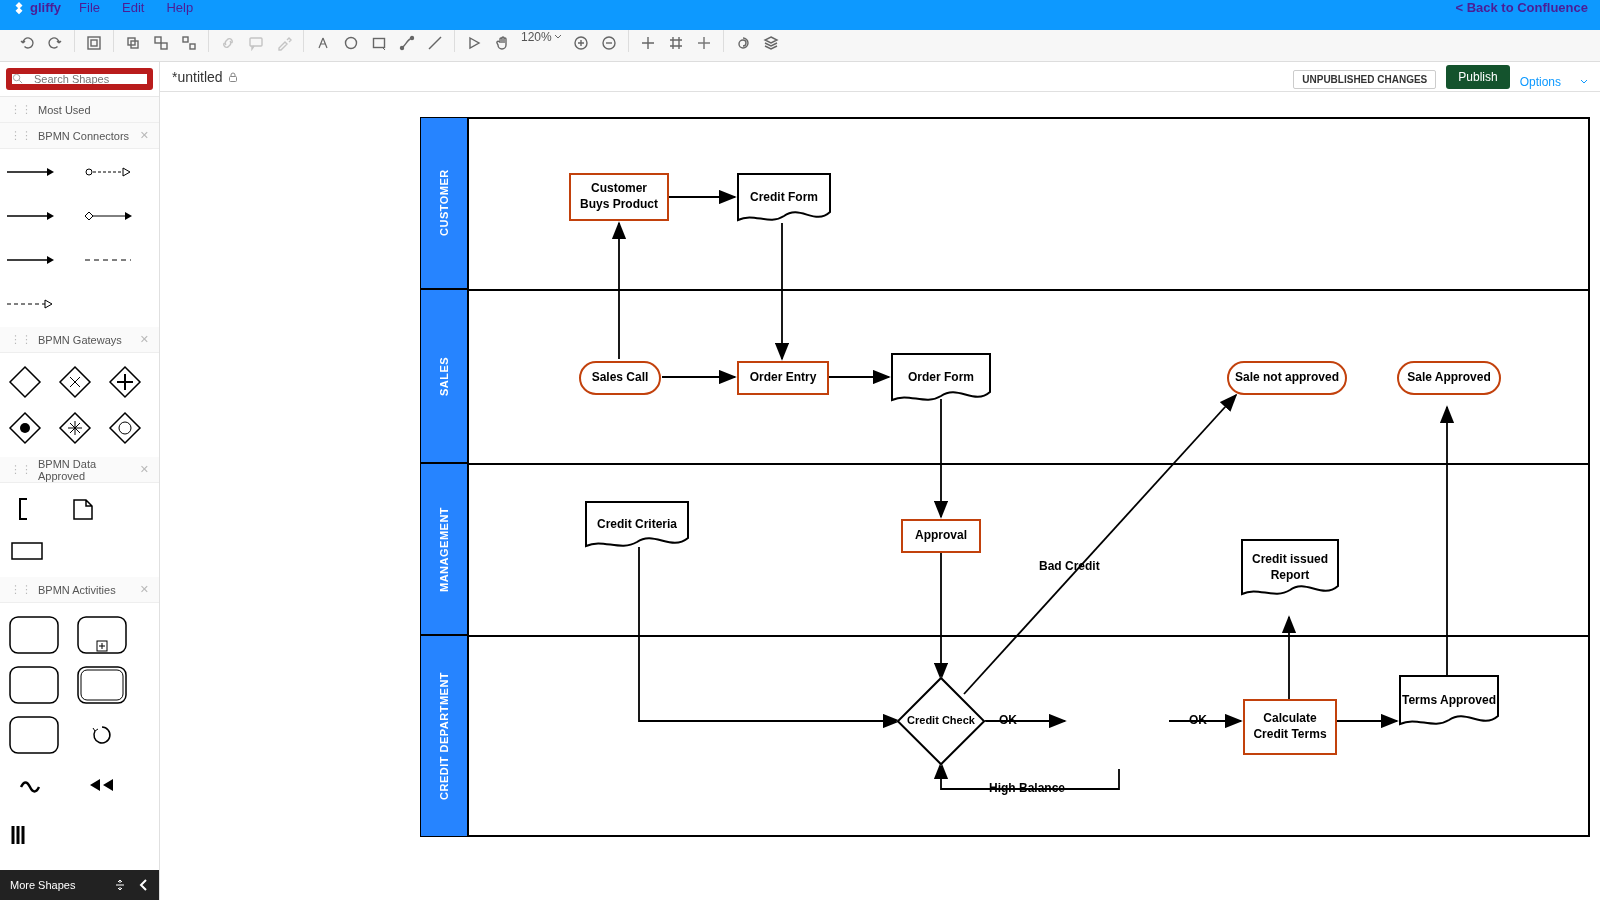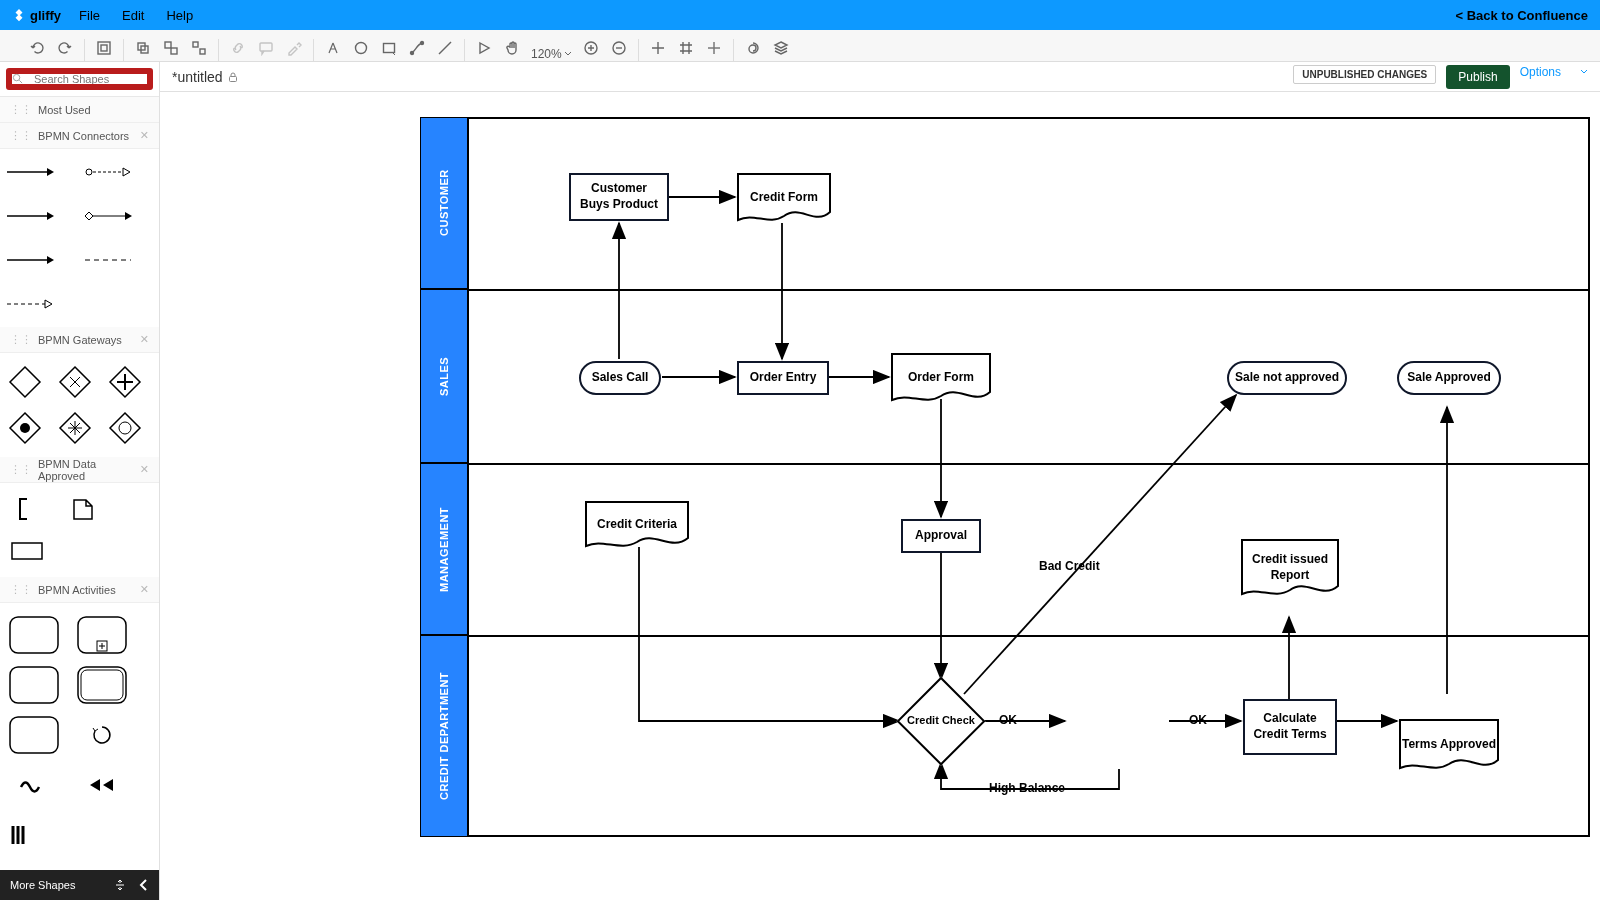--- a/index.html
+++ b/index.html
@@ -1,22 +1,22 @@
 <!DOCTYPE html>
 <html><head>
 <meta charset="utf-8">
 <style>
 *{box-sizing:border-box;margin:0;padding:0;font-family:-apple-system,BlinkMacSystemFont,"Segoe UI",Helvetica,Arial,sans-serif}
 body{width:1600px;height:900px;overflow:hidden;background:#fff}
-.menubar{height:30px;background:#0d99ff;display:flex;align-items:center;color:#000000;font-size:13px;padding:0 12px}
+.menubar{height:30px;background:#0d99ff;display:flex;align-items:flex-start;color:#4c1d95;font-size:13px;padding:0 12px}
 .logo{display:flex;align-items:center;gap:4px;font-weight:bold;margin-right:18px}
 .logo svg{width:14px;height:14px}
 .menu-item{margin-right:22px;cursor:pointer}
 .menubar-right{margin-left:auto;font-weight:bold;cursor:pointer}
-.toolbar{height:32px;background:#f7f7f7;border-bottom:1px solid #ddd;display:flex;align-items:flex-end;padding:0 24px;gap:2px}
+.toolbar{height:32px;background:#f7f7f7;border-bottom:1px solid #ddd;display:flex;align-items:flex-start;padding:0 14px;gap:2px}
 .tbtn{width:26px;height:26px;display:flex;align-items:center;justify-content:center;cursor:pointer;color:#555;border-radius:3px}
 .tbtn svg{width:16px;height:16px;stroke:#666;fill:none;stroke-width:1.4}
 .tbtn.faded{opacity:.35}
 .tsep{width:1px;height:22px;background:#ddd;margin:0 4px}
 .zoom{font-size:12px;color:#555;padding:0 4px;display:flex;align-items:center;gap:2px}
 .main{display:flex;height:838px}
 .sidebar{width:160px;border-right:1px solid #e0e0e0;background:#fff;display:flex;flex-direction:column;overflow:hidden}
 .search-wrap{padding:6px;border-bottom:1px solid #e8e8e8}
 .search{width:100%;height:22px;border:6px solid #b91c1c;border-radius:3px;padding:0 6px 0 22px;font-size:11px;background:#fff}
 .search-wrap{position:relative}
@@ -30,31 +30,31 @@
 .gate{width:34px;height:34px;cursor:grab}
 .artifacts{display:flex;flex-wrap:wrap;padding:14px 10px;gap:18px 22px}
 .artifact{width:34px;height:24px;cursor:grab}
 .activities{display:flex;flex-wrap:wrap;padding:12px 8px;gap:10px 16px}
 .activity{width:52px;height:40px;cursor:grab;display:flex;align-items:center;justify-content:center}
 .more-shapes{margin-top:auto;height:30px;background:#222;color:#fff;display:flex;align-items:center;padding:0 10px;font-size:11px;gap:auto}
 .more-shapes .r{margin-left:auto;display:flex;gap:12px;align-items:center}
 .canvas-area{flex:1;display:flex;flex-direction:column}
 .doc-header{height:30px;border-bottom:1px solid #e0e0e0;display:flex;align-items:center;padding:0 12px;font-size:14px;color:#333}
 .doc-title{display:flex;align-items:center;gap:4px}
-.doc-header .right{margin-left:auto;display:flex;align-items:flex-start;gap:10px}
+.doc-header .right{margin-left:auto;display:flex;align-items:flex-end;gap:10px}
 .badge{border:1px solid #ccc;background:#fff;font-size:10px;font-weight:bold;padding:3px 8px;border-radius:2px;color:#333}
 .btn-pub{background:#14532d;color:#fff;font-size:12px;padding:5px 12px;border:none;border-radius:3px;cursor:pointer}
 .opts{color:#0d99ff;font-size:12px;cursor:pointer;display:flex;align-items:center;gap:19px}
 .canvas{flex:1;background:#fff;position:relative;overflow:hidden}
 .diagram{position:absolute;left:260px;top:25px;width:1170px;height:720px}
 .lane-labels{position:absolute;left:0;top:0;width:48px;height:720px}
 .lane-label{background:#2684ff;color:#fff;font-size:11px;font-weight:bold;display:flex;align-items:center;justify-content:center;writing-mode:vertical-rl;transform:rotate(180deg);border:1px solid #000;letter-spacing:.5px}
 .pool{position:absolute;left:48px;top:0;width:1122px;height:720px;border:2px solid #000;border-left:1px solid #000}
 .lane-div{position:absolute;left:0;width:100%;height:2px;background:#000}
-.node{position:absolute;border:2px solid #0f172a;background:#fff;display:flex;align-items:center;justify-content:center;text-align:center;font-size:12px;font-weight:bold;padding:4px;line-height:1.3}
+.node{position:absolute;border:2px solid #c2410c;background:#fff;display:flex;align-items:center;justify-content:center;text-align:center;font-size:12px;font-weight:bold;padding:4px;line-height:1.3}
 .rect{}
 .round{border-radius:18px}
 .doc-shape{border:none;background:none;padding:0}
 .doc-shape svg{position:absolute;left:0;top:0}
 .doc-shape .txt{position:relative;z-index:1;font-size:12px;font-weight:bold;text-align:center;line-height:1.3}
 .diamond{border:none;background:none}
 .diamond::before{content:"";position:absolute;left:50%;top:50%;width:70%;height:70%;border:2px solid #000;background:#fff;transform:translate(-50%,-50%) rotate(45deg)}
 .diamond .txt{position:relative;z-index:1;font-size:11px;font-weight:bold;text-align:center;line-height:1.2}
 .edge-label{position:absolute;font-size:12px;font-weight:bold;background:transparent}
 </style>
@@ -495,21 +495,21 @@
                 <path d="M1 1h96v46c-16 14-32-8-48 4-16 10-32-4-48 4V1z" stroke="#000" stroke-width="2" fill="#fff"></path>
               </svg>
             <span class="txt">Credit issued Report</span>
           </div>
           <div class="node diamond" style="left:430px;top:560px;width:84px;height:84px">
               <span class="txt">Credit Check</span>
             </div>
           <div class="node rect" style="left:774px;top:580px;width:94px;height:56px">
               <span>Calculate Credit Terms</span>
             </div>
-          <div class="node doc-shape" style="left:930px;top:600px;width:100px;height:52px">
+          <div class="node doc-shape" style="left:930px;top:556px;width:100px;height:52px">
             <svg width="100" height="52">
                 <path d="M1 1h98v40c-16 14-32-8-49 4-16 10-32-4-49 4V1z" stroke="#000" stroke-width="2" fill="#fff"></path>
               </svg>
             <span class="txt">Terms Approved</span>
           </div>
 
           <span class="edge-label" style="left:570px;top:440px">Bad Credit</span>
           <span class="edge-label" style="left:530px;top:594px">OK</span>
           <span class="edge-label" style="left:720px;top:594px">OK</span>
           <span class="edge-label" style="left:520px;top:662px">High Balance</span>

